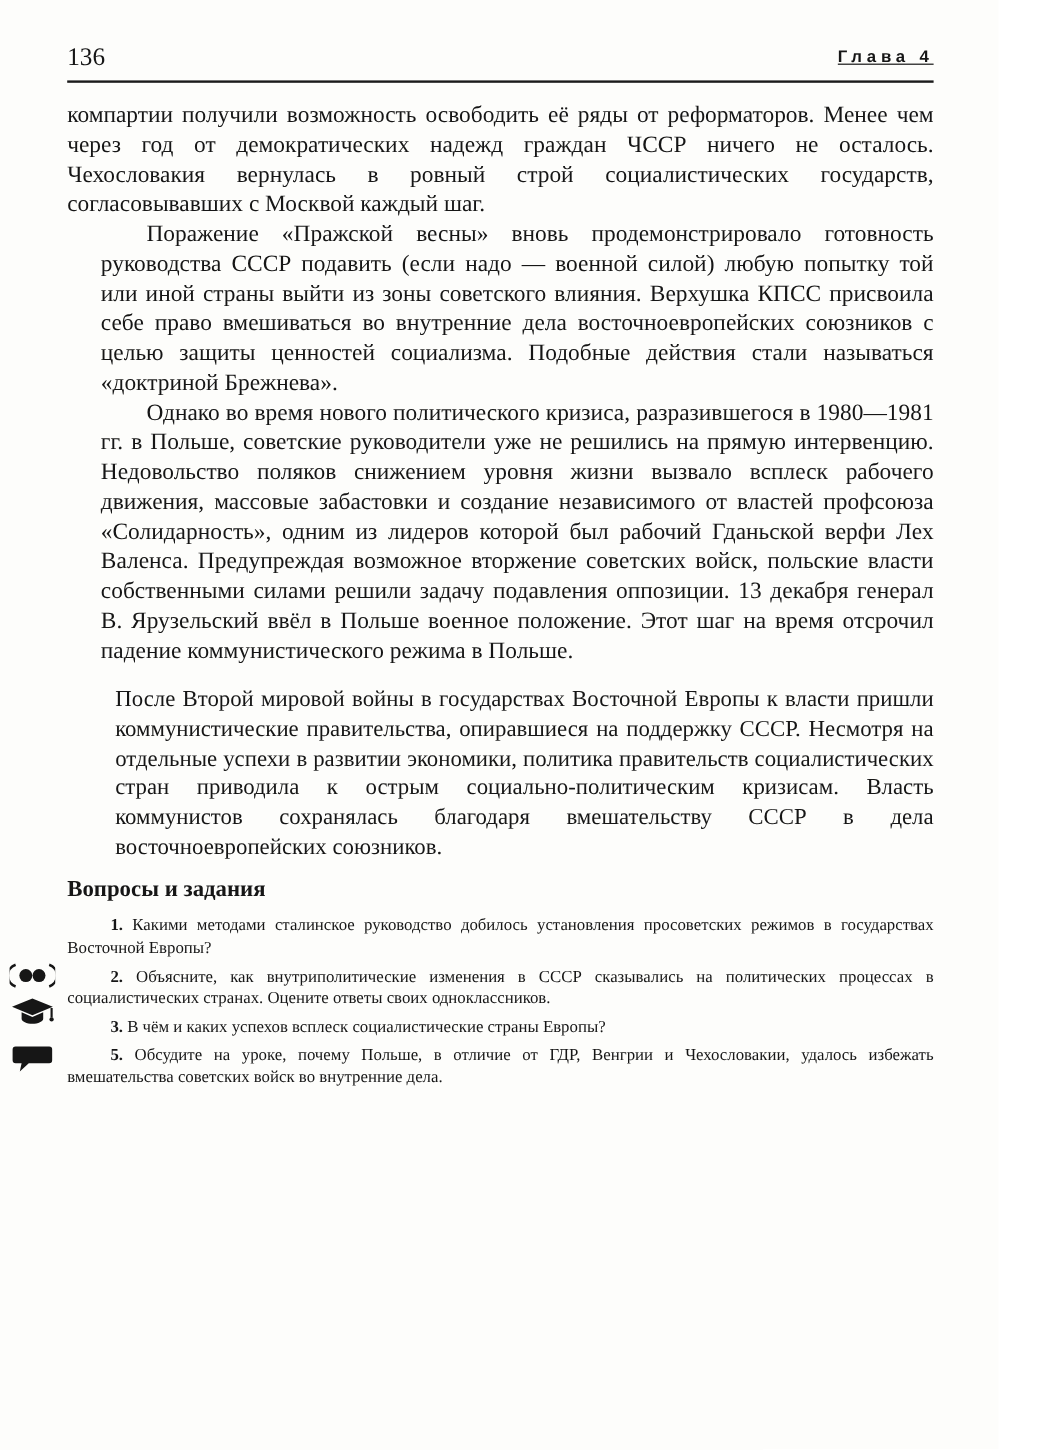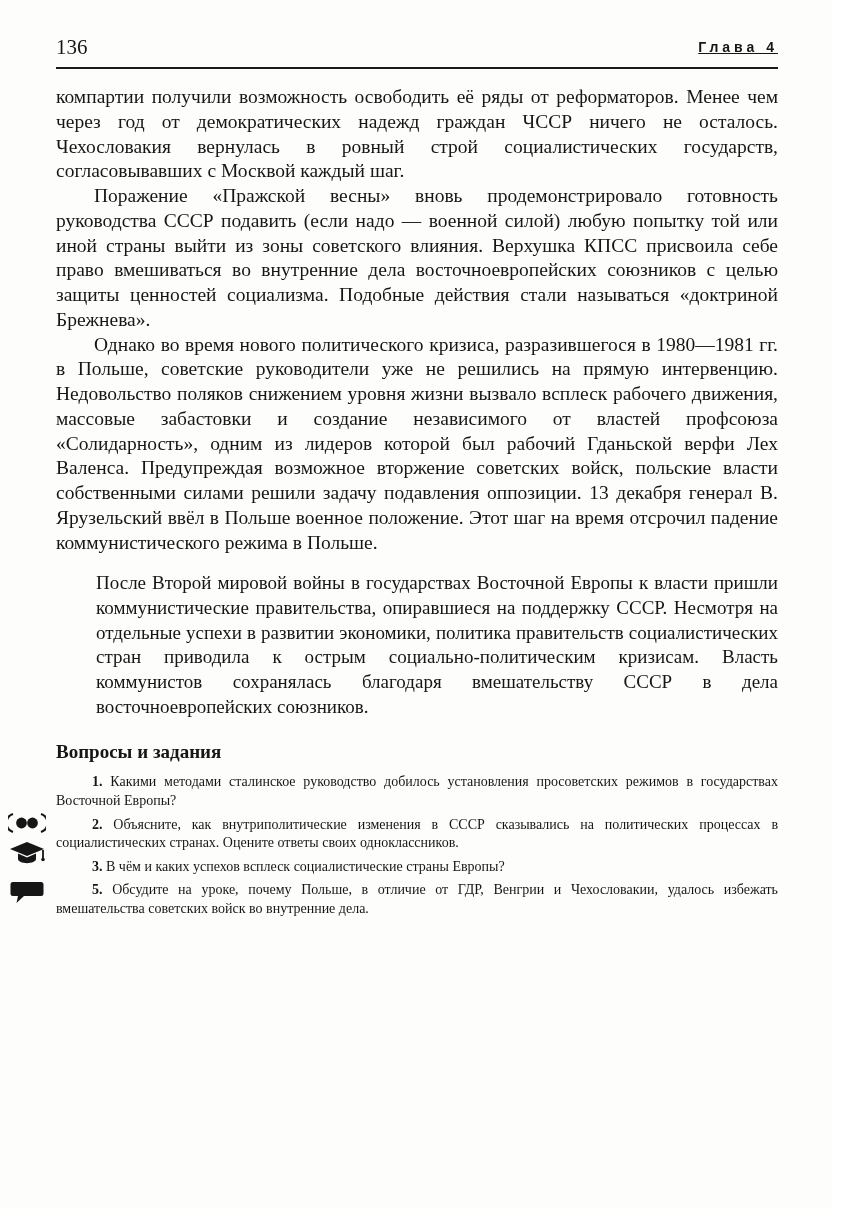--- a/index.html
+++ b/index.html
@@ -13,27 +13,27 @@
   .page-header { position:relative; height:28px; }
   .page-number { font-size:21px; line-height:26px; }
   .chapter-header {
     position:absolute; left:0; right:0; top:5px; text-align:right;
     font-family:"Liberation Sans", sans-serif; font-weight:bold;
     font-size:14px; letter-spacing:4px;text-decoration:underline;
   }
   .header-rule { border:none; border-top:2px solid #1b1b1b; margin:5px 0 16px; }
 
   .para { font-size:19.5px; line-height:1.27; text-align:justify; }
-  .para.indent { text-indent:38px; }
+  .para.indent { text-indent:38px;margin-left:28px; }
 
   .summary {
     margin:16px 0 0 40px; font-size:19px; line-height:1.3; text-align:justify;
   }
 
-  .questions-title { font-size:19px; font-weight:bold; margin:22px 0 10px; }
+  .questions-title { font-size:19px; font-weight:bold; margin:12px 0 10px; }
 
   .question {
     position:relative; font-size:14px; line-height:1.33;
     text-align:justify; text-indent:36px; margin-bottom:5px;
   }
   .qnum { font-weight:bold; }
 
   .margin-icons {
     position:absolute; left:-52px; top:-4px; width:46px;
     display:flex; flex-direction:column; align-items:center; gap:7px;

